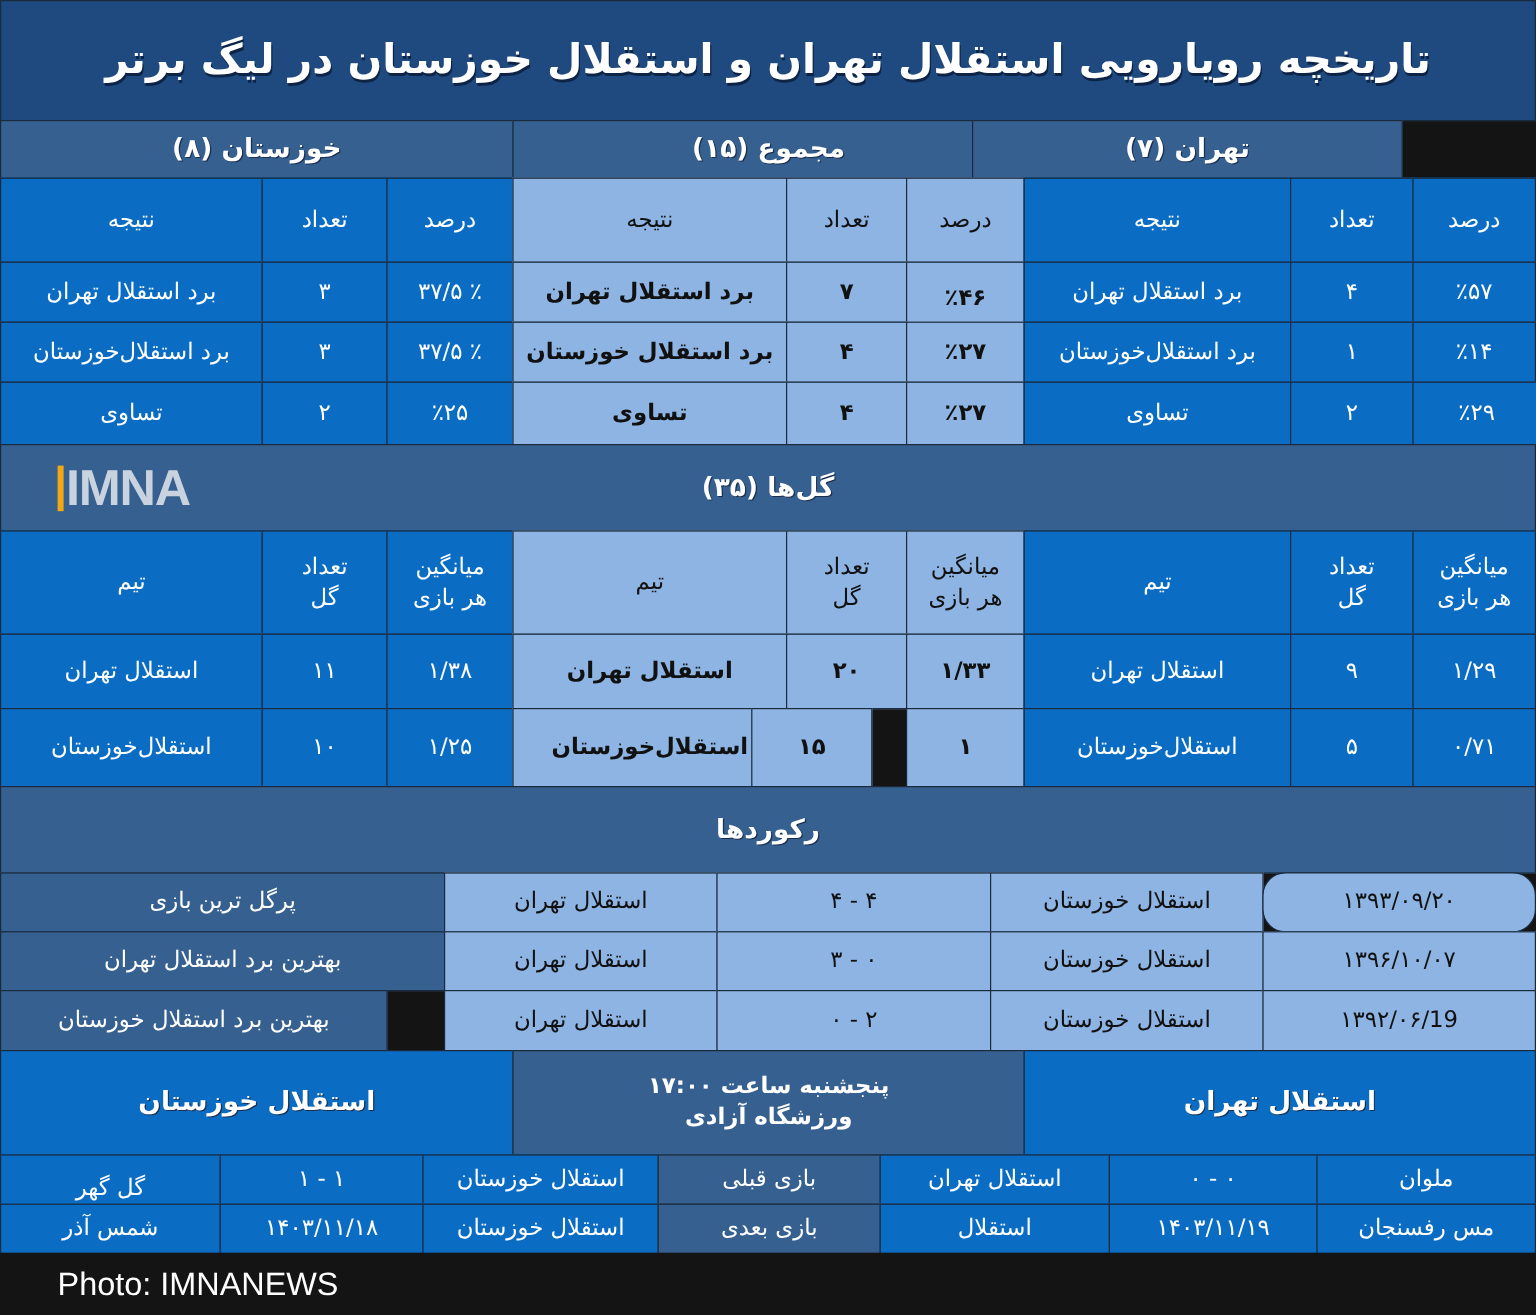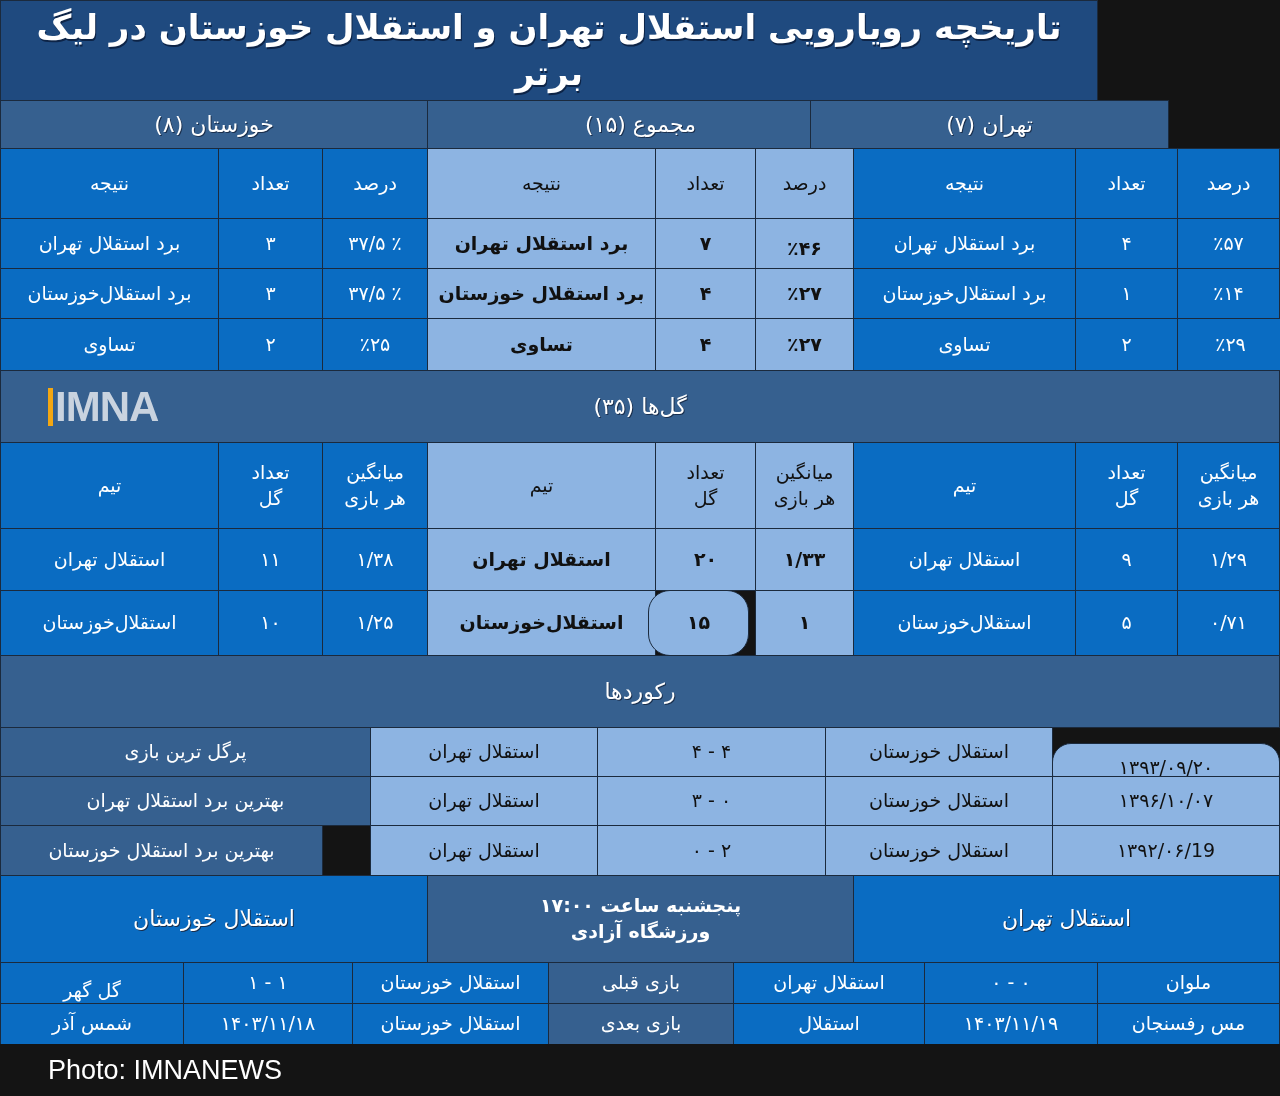--- a/index.html
+++ b/index.html
@@ -13,40 +13,40 @@
     direction: rtl;
     font-size: 19px;
     line-height: 1.35;
   }
   .navy { background: #1f4a7f; color: #fff; }
   .mid { background: #36608f; color: #fff; }
   .bright { background: #0a6cc2; color: #fff; }
   .light { background: #8db4e2; color: #111; }
   .bold { font-weight: bold; }
   .title { font-size: 34px; font-weight: bold; color: #fff; text-shadow: 1px 2px 0 #0d2447; }
-  .sect { font-size: 22px; font-weight: normal; text-shadow: 1px 1px 0 #1a2f4d; }
+  .sect { font-size: 22px; font-weight: bold; text-shadow: 1px 1px 0 #1a2f4d; }
   .two-line { flex-direction: column; }
   .logo {
     position: absolute; left: 48px; top: 386px; height: 42px;
     display: flex; align-items: center;
     font-family: "Liberation Sans", sans-serif; font-weight: bold; font-size: 42px;
     color: #c9d3df; letter-spacing: -1px;
   }
   .logo .bar { display: inline-block; width: 5px; height: 38px; background: #f3a712; margin-right: 2px; }
   .footer {
     position: absolute; left: 0; top: 1044px; width: 1280px; height: 52px;
     background: #141414; color: #fff;
     font-family: "Liberation Sans", sans-serif; font-size: 27px;
     display: flex; align-items: center; padding-left: 48px;
   }
 </style>
 </head>
 <body>
 
-<div class="cell navy title" style="left:0;top:0;width:1098px;height:101px;">تاریخچه رویارویی استقلال تهران و استقلال خوزستان در لیگ برتر</div>
+<div class="cell navy title" style="left:0;top:0;width:1280px;height:101px;">تاریخچه رویارویی استقلال تهران و استقلال خوزستان در لیگ برتر</div>
 
 <div class="cell mid sect" style="left:0;top:100px;width:428px;height:49px;">خوزستان (۸)</div>
 <div class="cell mid sect" style="left:427px;top:100px;width:427px;height:49px;">مجموع (۱۵)</div>
 <div class="cell mid sect" style="left:810px;top:100px;width:359px;height:49px;">تهران (۷)</div>
 
 <div>
   <div class="cell bright" style="left:0;top:148px;width:219px;height:71px;">نتیجه</div>
   <div class="cell bright" style="left:218px;top:148px;width:105px;height:71px;">تعداد</div>
   <div class="cell bright" style="left:322px;top:148px;width:106px;height:71px;">درصد</div>
 
@@ -130,21 +130,21 @@
     <span>گل</span>
   </div>
   <div class="cell light two-line" style="left:755px;top:442px;width:99px;height:87px;">
     <span>میانگین</span>
     <span>هر بازی</span>
   </div>
   <div class="cell light bold" style="left:427px;top:528px;width:229px;height:63px;">استقلال تهران</div>
   <div class="cell light bold" style="left:655px;top:528px;width:101px;height:63px;">۲۰</div>
   <div class="cell light bold" style="left:755px;top:528px;width:99px;height:63px;">۱/۳۳</div>
   <div class="cell light bold" style="left:427px;top:590px;width:229px;height:66px;">استقلال‌خوزستان</div>
-  <div class="cell light bold" style="left:648px;top:590px;width:101px;height:66px;border-radius:22px;">۱۵</div>
+  <div class="cell light bold" style="left:626px;top:590px;width:101px;height:66px;">۱۵</div>
   <div class="cell light bold" style="left:755px;top:590px;width:99px;height:66px;">۱</div>
 </div>
 
 <div>
   <div class="cell bright" style="left:853px;top:442px;width:223px;height:87px;">تیم</div>
   <div class="cell bright two-line" style="left:1075px;top:442px;width:103px;height:87px;">
     <span>تعداد</span>
     <span>گل</span>
   </div>
   <div class="cell bright two-line" style="left:1177px;top:442px;width:103px;height:87px;">
@@ -159,21 +159,21 @@
   <div class="cell bright" style="left:1177px;top:590px;width:103px;height:66px;">۰/۷۱</div>
 </div>
 
 <div class="cell mid sect" style="left:0;top:655px;width:1280px;height:73px;">رکوردها</div>
 
 <div>
   <div class="cell mid" style="left:0;top:727px;width:371px;height:50px;">پرگل ترین بازی</div>
   <div class="cell light" style="left:370px;top:727px;width:228px;height:50px;">استقلال تهران</div>
   <div class="cell light" style="left:597px;top:727px;width:229px;height:50px;">۴ - ۴</div>
   <div class="cell light" style="left:825px;top:727px;width:228px;height:50px;">استقلال خوزستان</div>
-  <div class="cell light" style="left:1052px;top:743px;width:228px;height:50px;border-radius:19px;">۱۳۹۳/۰۹/۲۰</div>
+  <div class="cell light" style="left:1052px;top:727px;width:228px;height:50px;border-radius:19px;">۱۳۹۳/۰۹/۲۰</div>
 
   <div class="cell mid" style="left:0;top:776px;width:371px;height:50px;">بهترین برد استقلال تهران</div>
   <div class="cell light" style="left:370px;top:776px;width:228px;height:50px;">استقلال تهران</div>
   <div class="cell light" style="left:597px;top:776px;width:229px;height:50px;">۰ - ۳</div>
   <div class="cell light" style="left:825px;top:776px;width:228px;height:50px;">استقلال خوزستان</div>
   <div class="cell light" style="left:1052px;top:776px;width:228px;height:50px;">۱۳۹۶/۱۰/۰۷</div>
 
   <div class="cell mid" style="left:0;top:825px;width:323px;height:51px;">بهترین برد استقلال خوزستان</div>
   <div class="cell light" style="left:370px;top:825px;width:228px;height:51px;">استقلال تهران</div>
   <div class="cell light" style="left:597px;top:825px;width:229px;height:51px;">۲ - ۰</div>

